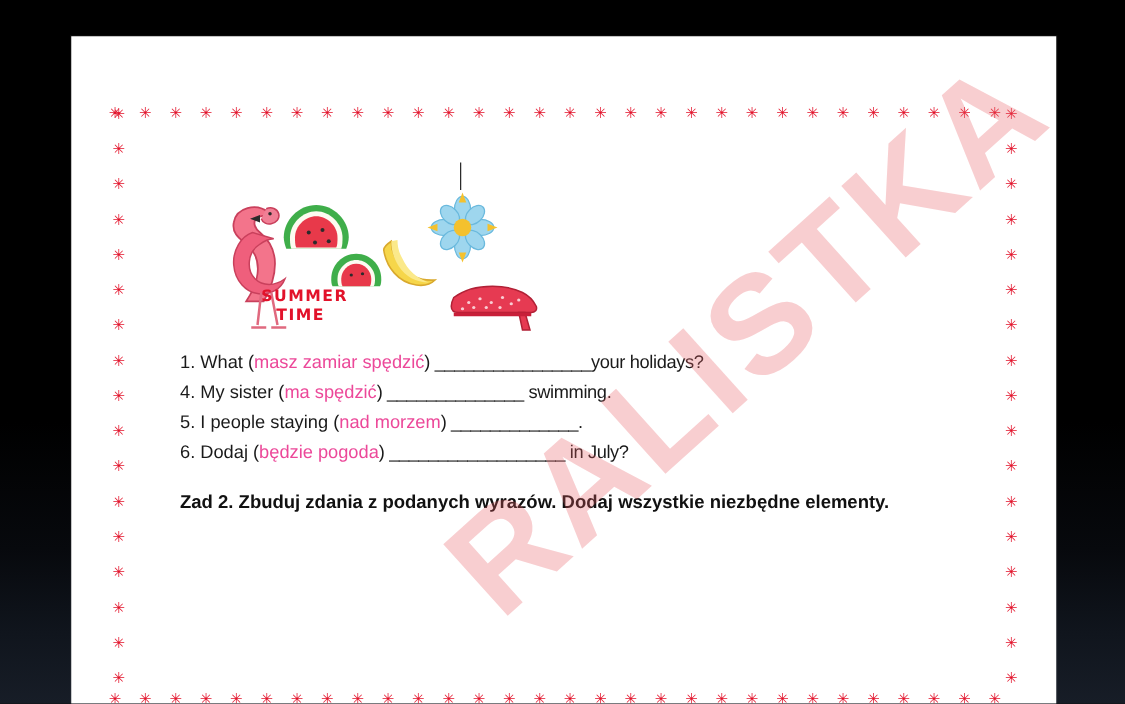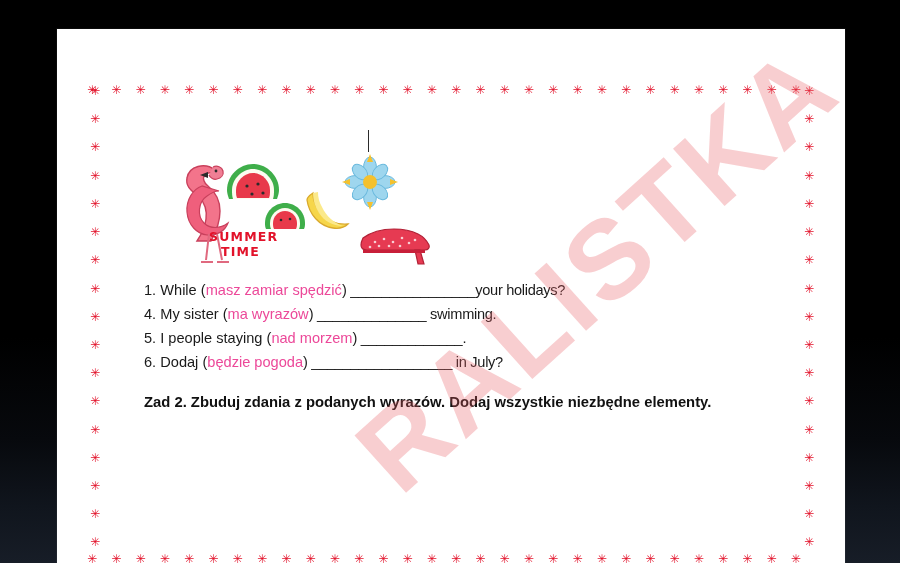--- a/index.html
+++ b/index.html
@@ -231,25 +231,25 @@
     </div>
 
     <div class="cursor-mark"></div>
 
     <div id="content">
 
 
       <ul class="q-list">
         <li>
           <span>1.</span>
-          <span>While (</span><span class="pl">masz zamiar spędzić</span><span class="blank">) ________________your holidays?</span>
+          <span>What (</span><span class="pl">masz zamiar spędzić</span><span class="blank">) ________________your holidays?</span>
         </li>
         <li>
           <span>4.</span>
-          <span>My sister (</span><span class="pl">ma wyrazów</span><span class="blank">) ______________ swimming.</span>
+          <span>My sister (</span><span class="pl">ma spędzić</span><span class="blank">) ______________ swimming.</span>
         </li>
         <li>
           <span>5.</span>
           <span>I people staying (</span><span class="pl">nad morzem</span><span class="blank">) _____________.</span>
         </li>
         <li>
           <span>6.</span>
           <span>Dodaj (</span><span class="pl">będzie pogoda</span><span class="blank">) __________________ in July?</span>
         </li>
       </ul>

